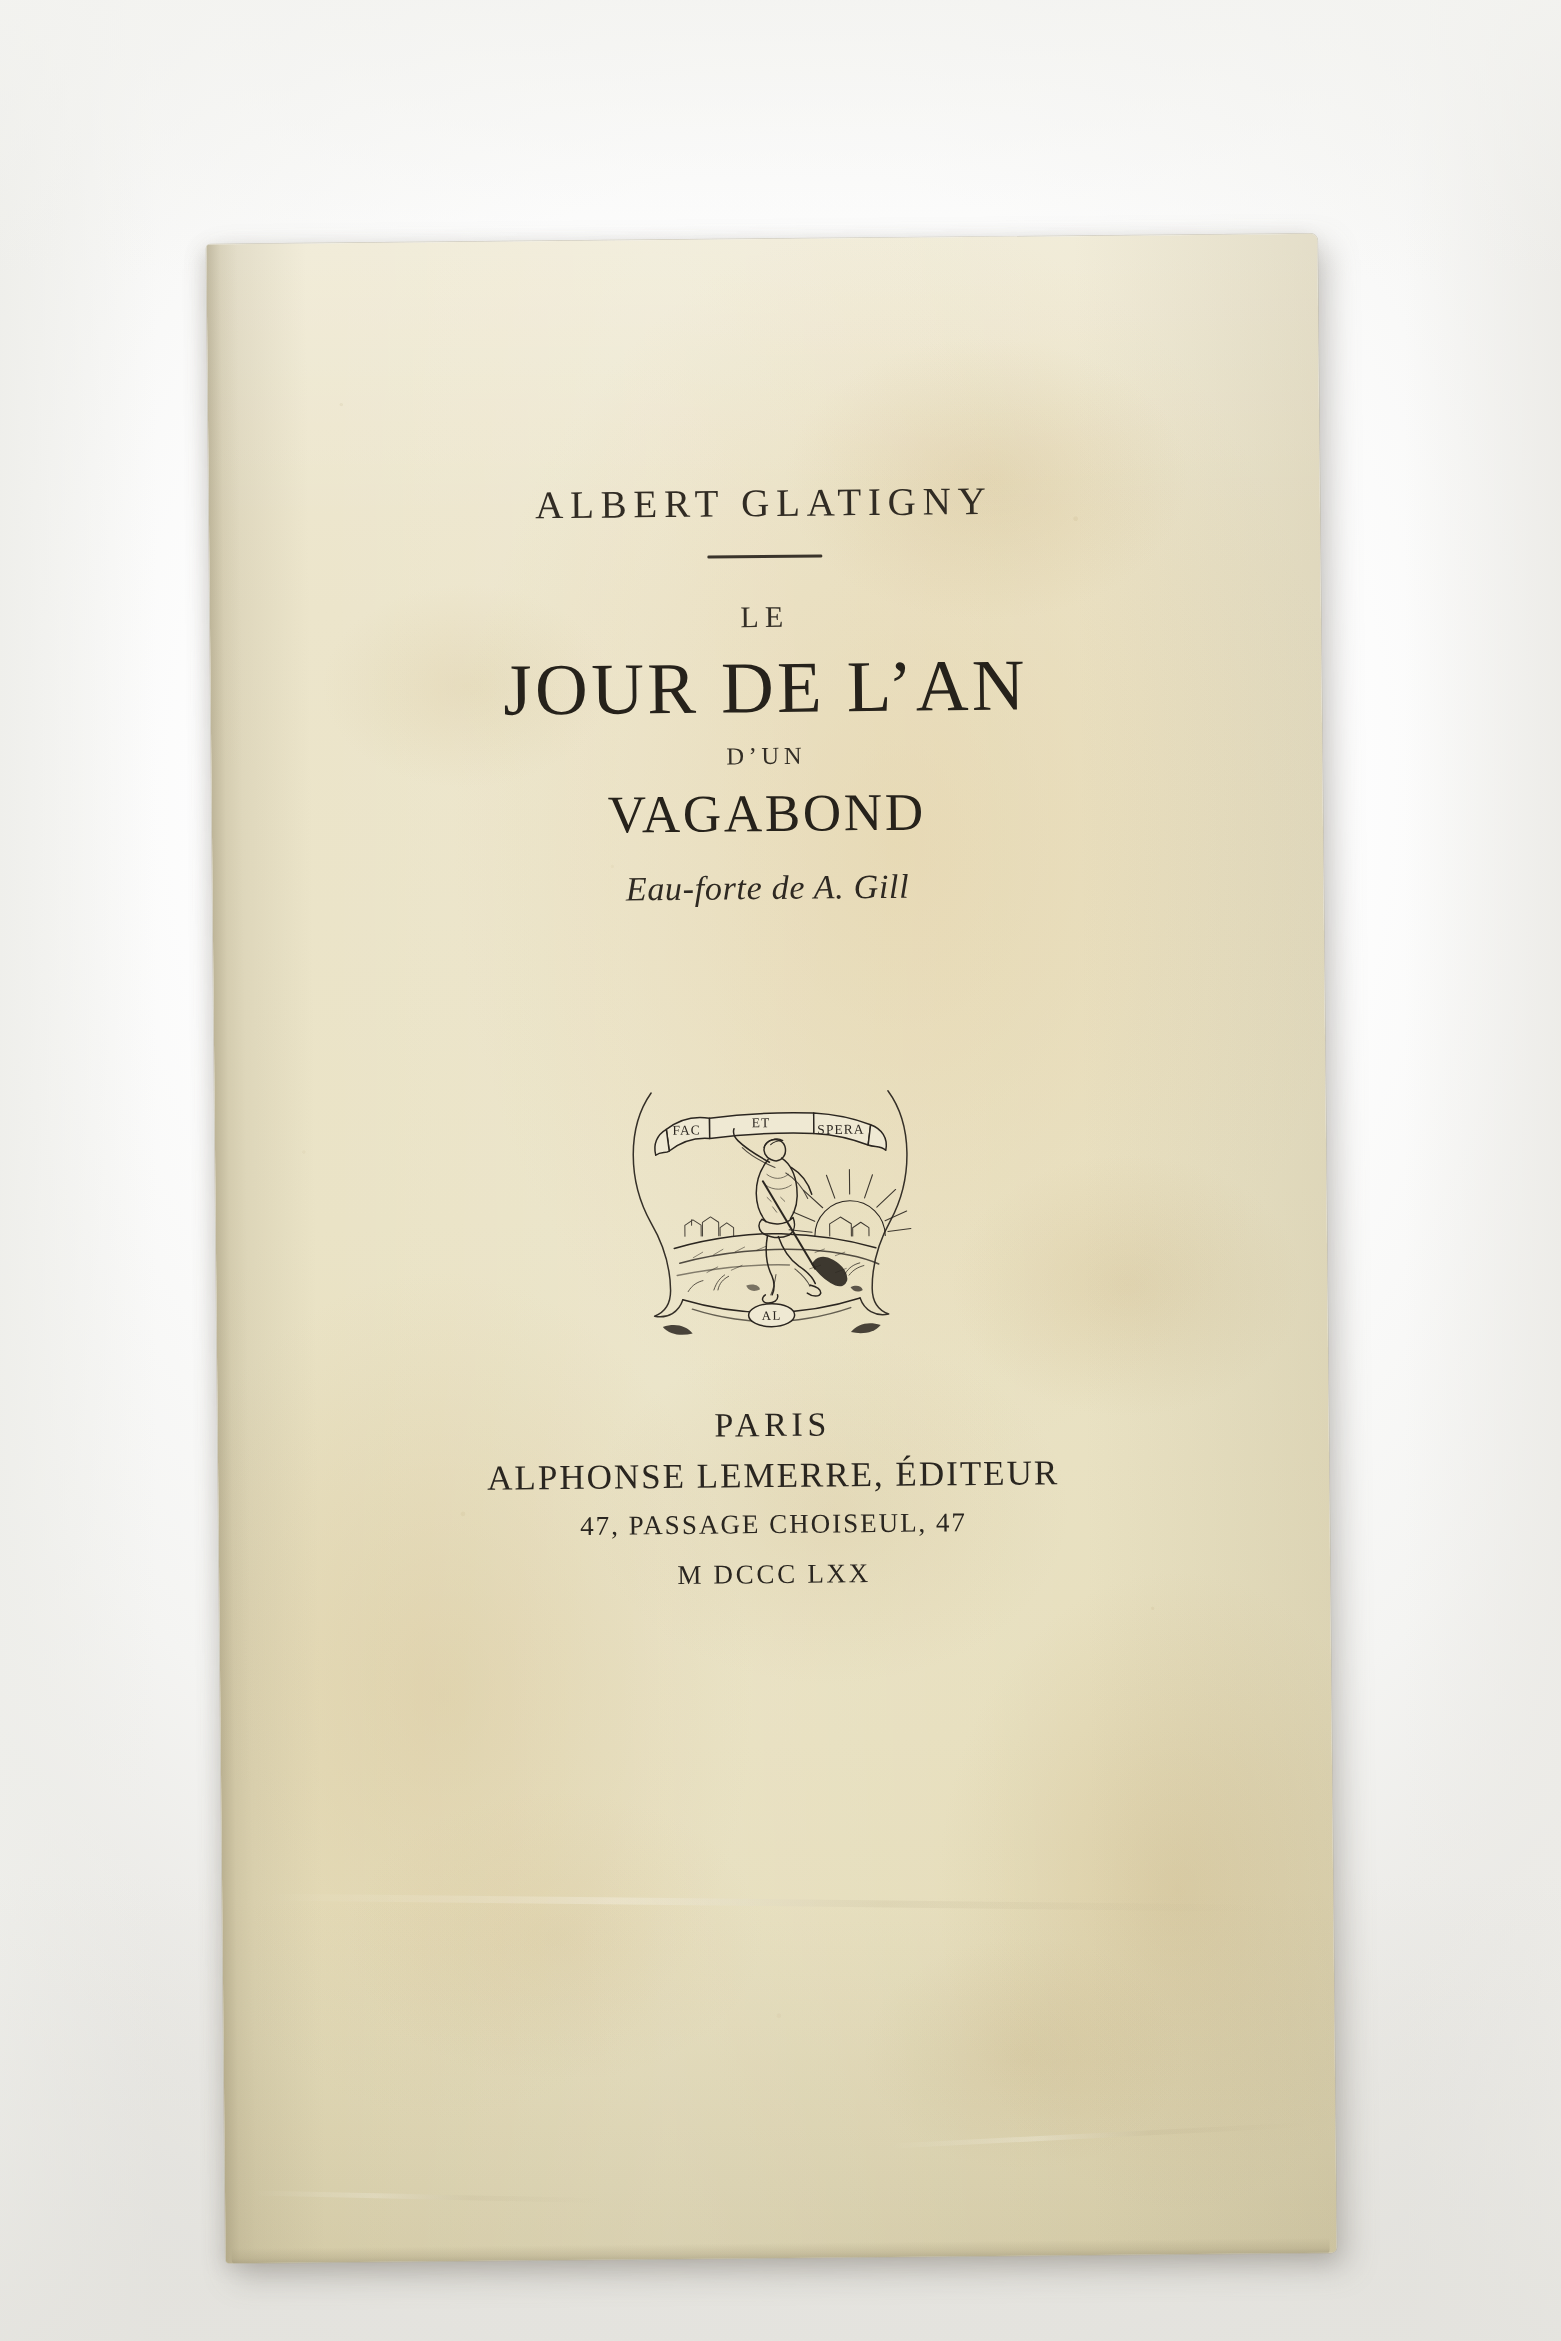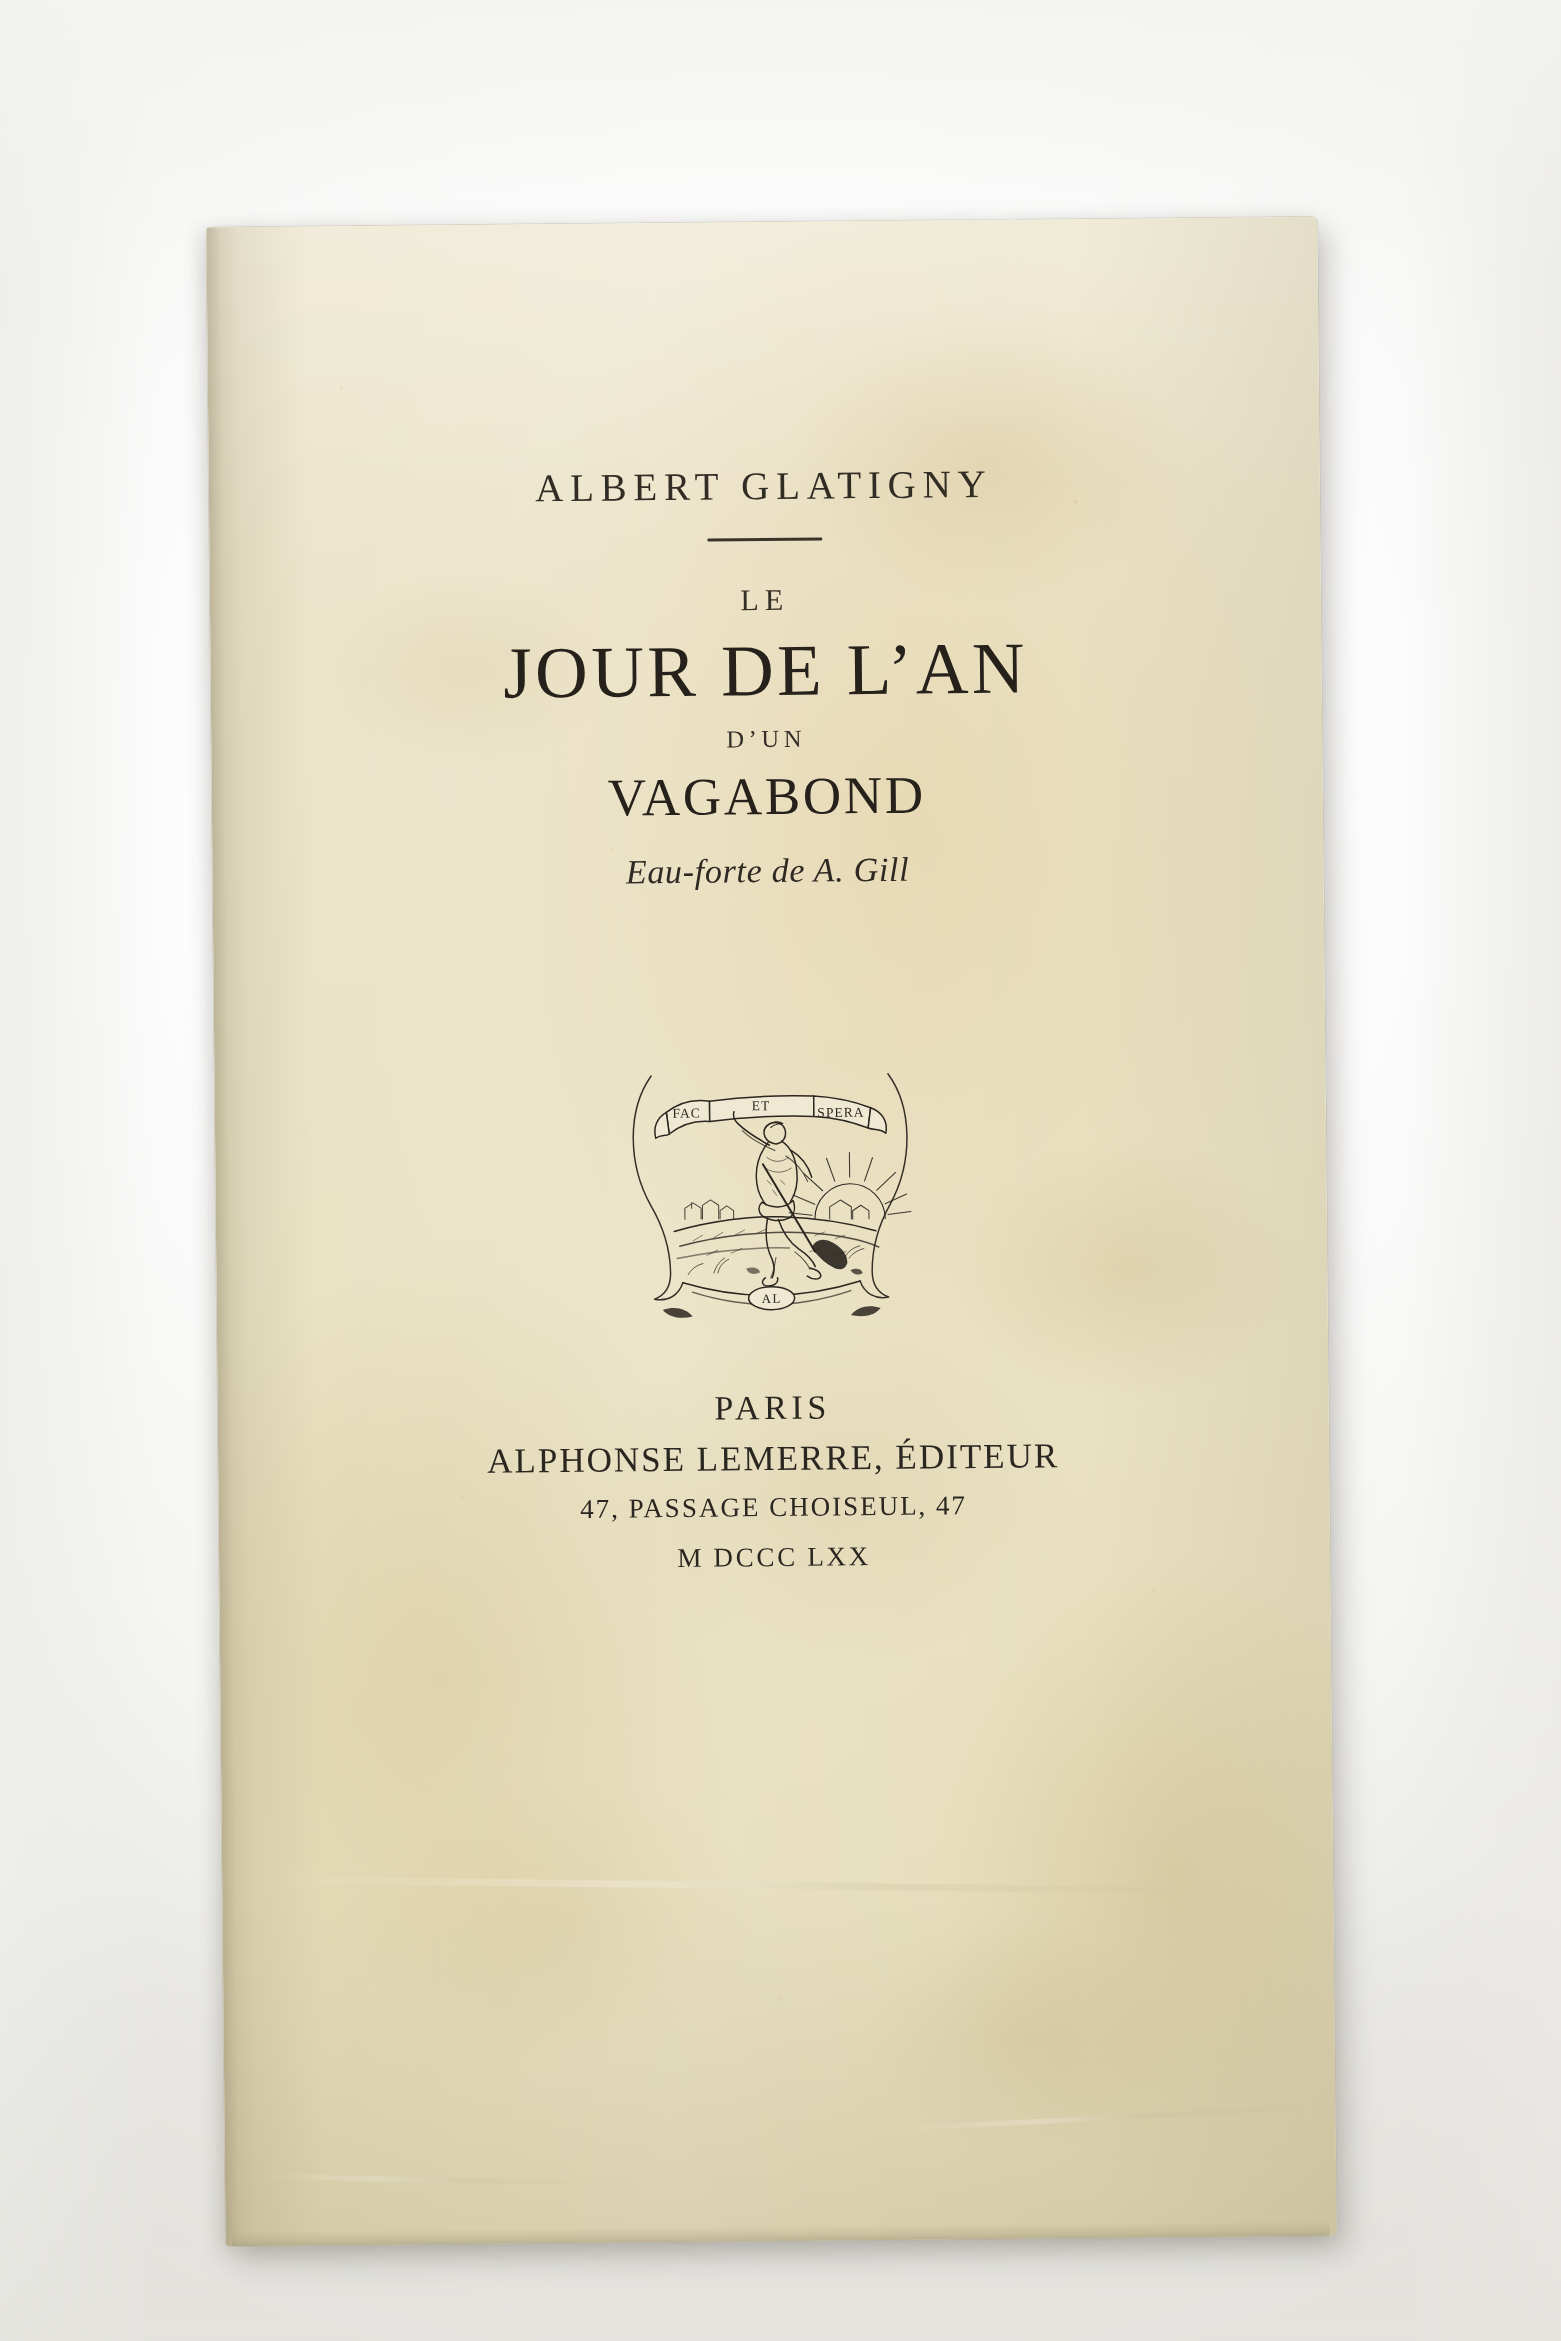--- a/index.html
+++ b/index.html
@@ -37,21 +37,21 @@
     top: 224px;
     width: 1152px;
     height: 2040px;
     background: radial-gradient(ellipse 50% 50% at 50% 50%, rgba(120,118,112,0.40) 0%, rgba(140,138,132,0.20) 55%, rgba(255,255,255,0) 78%);
     filter: blur(26px);
   }
 
   #book {
     position: absolute;
     left: 187px;
-    top: 215px;
+    top: 232px;
     width: 1175px;
     height: 2033px;
   }
 
   
   #cover-wrap {
     position: absolute;
     left: 0;
     top: 0;
     width: 1175px;

